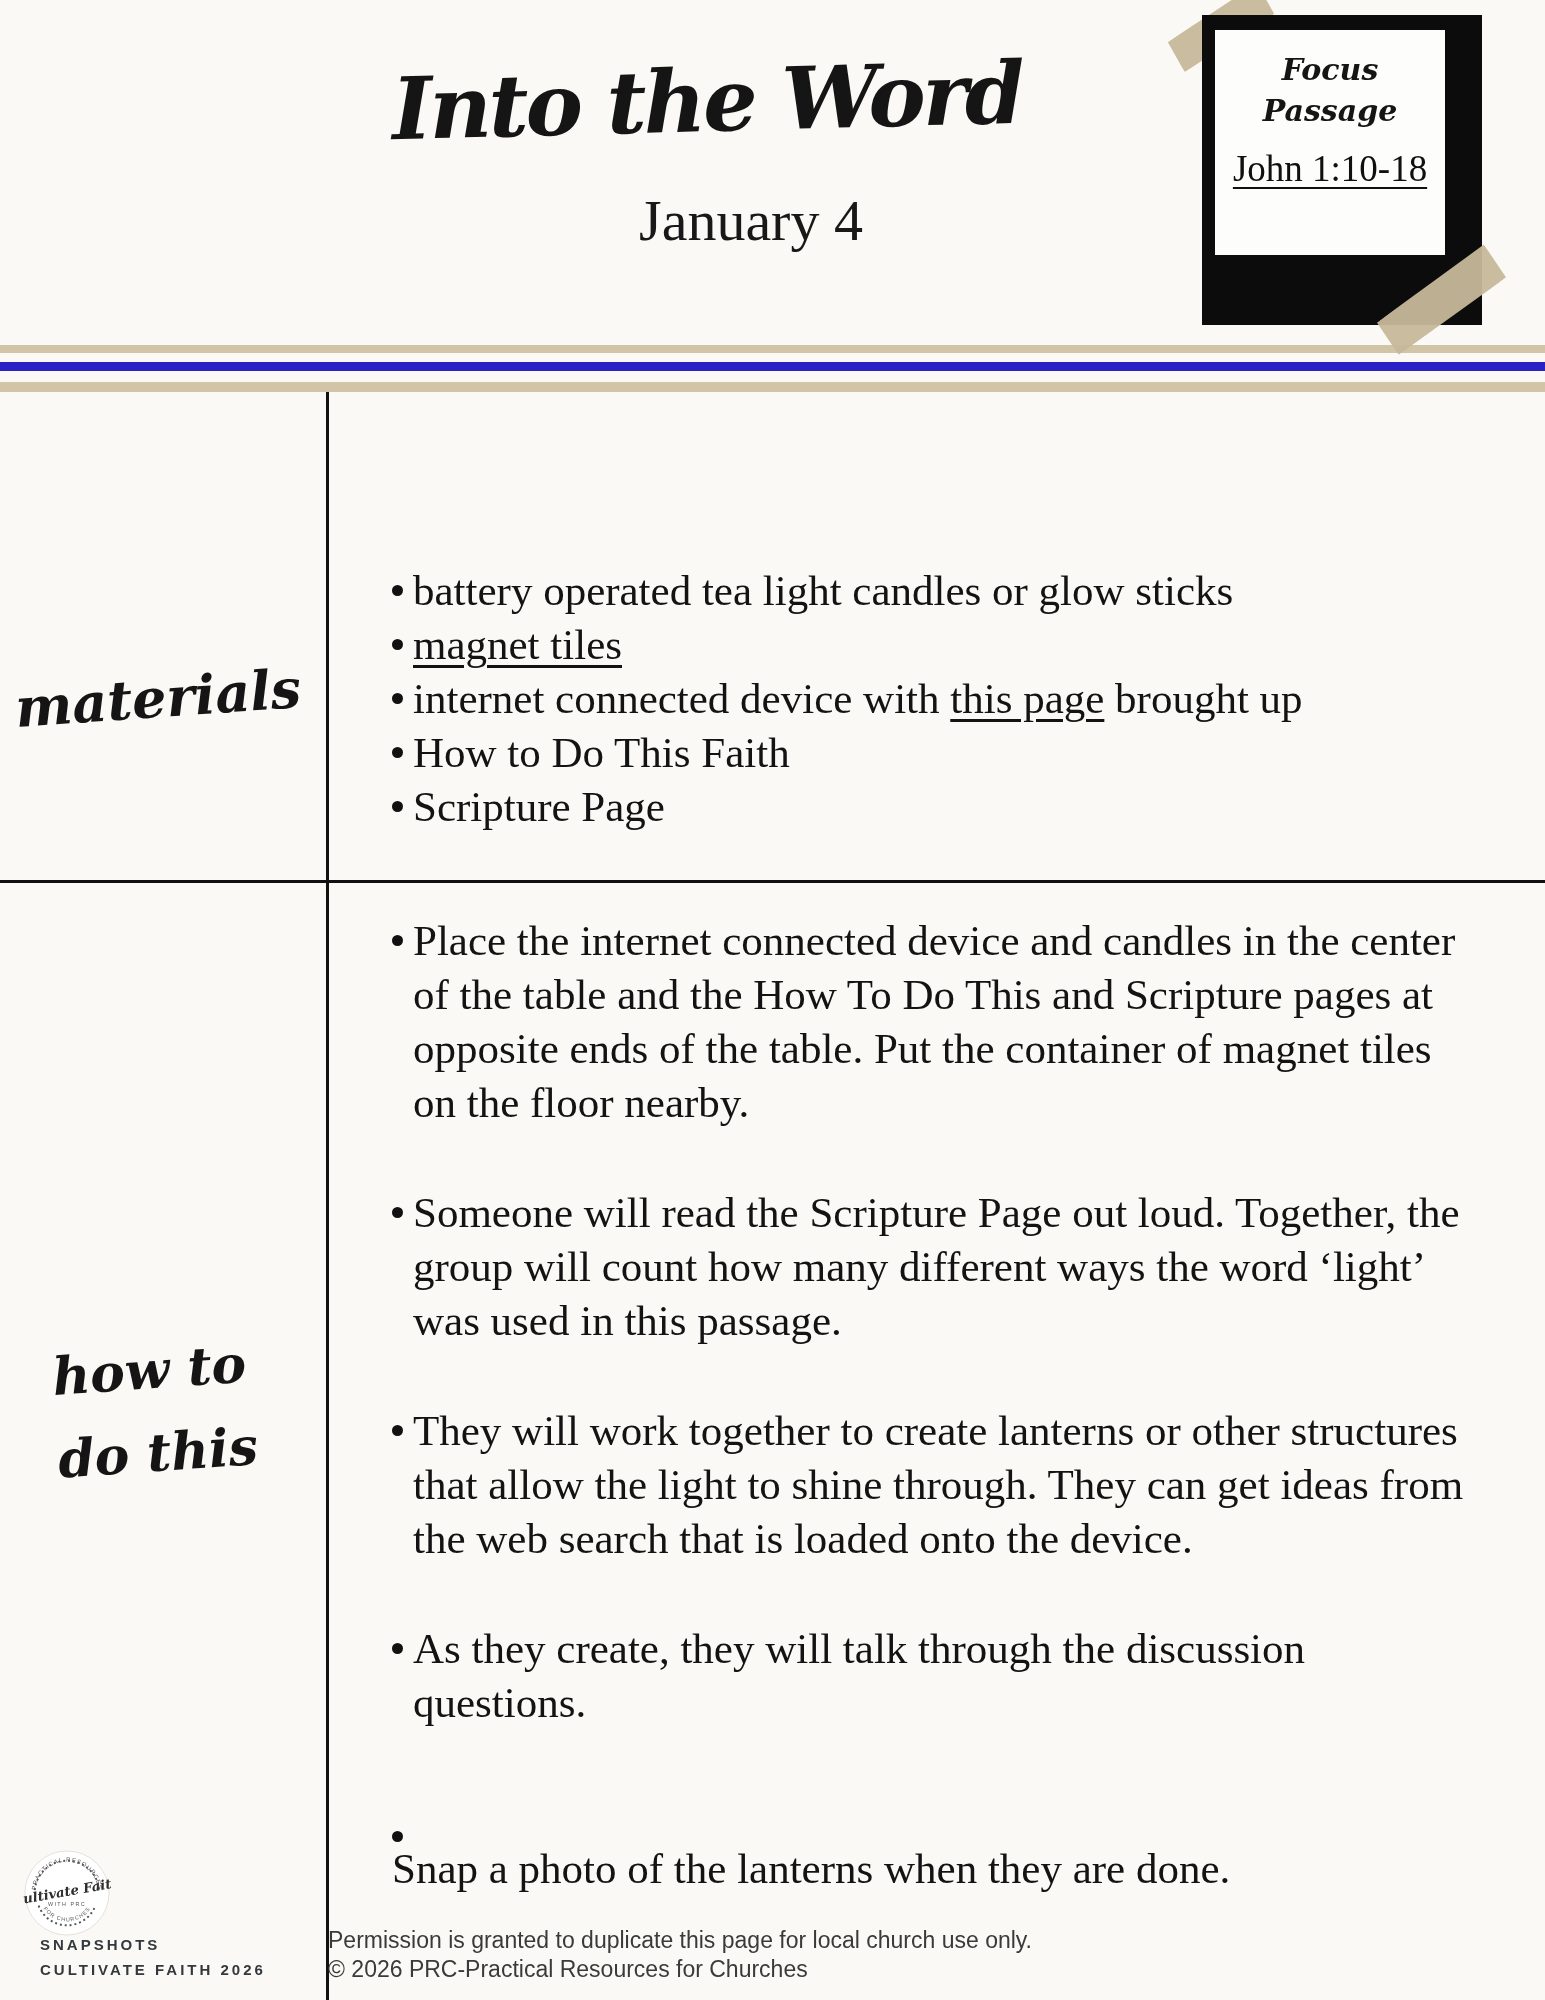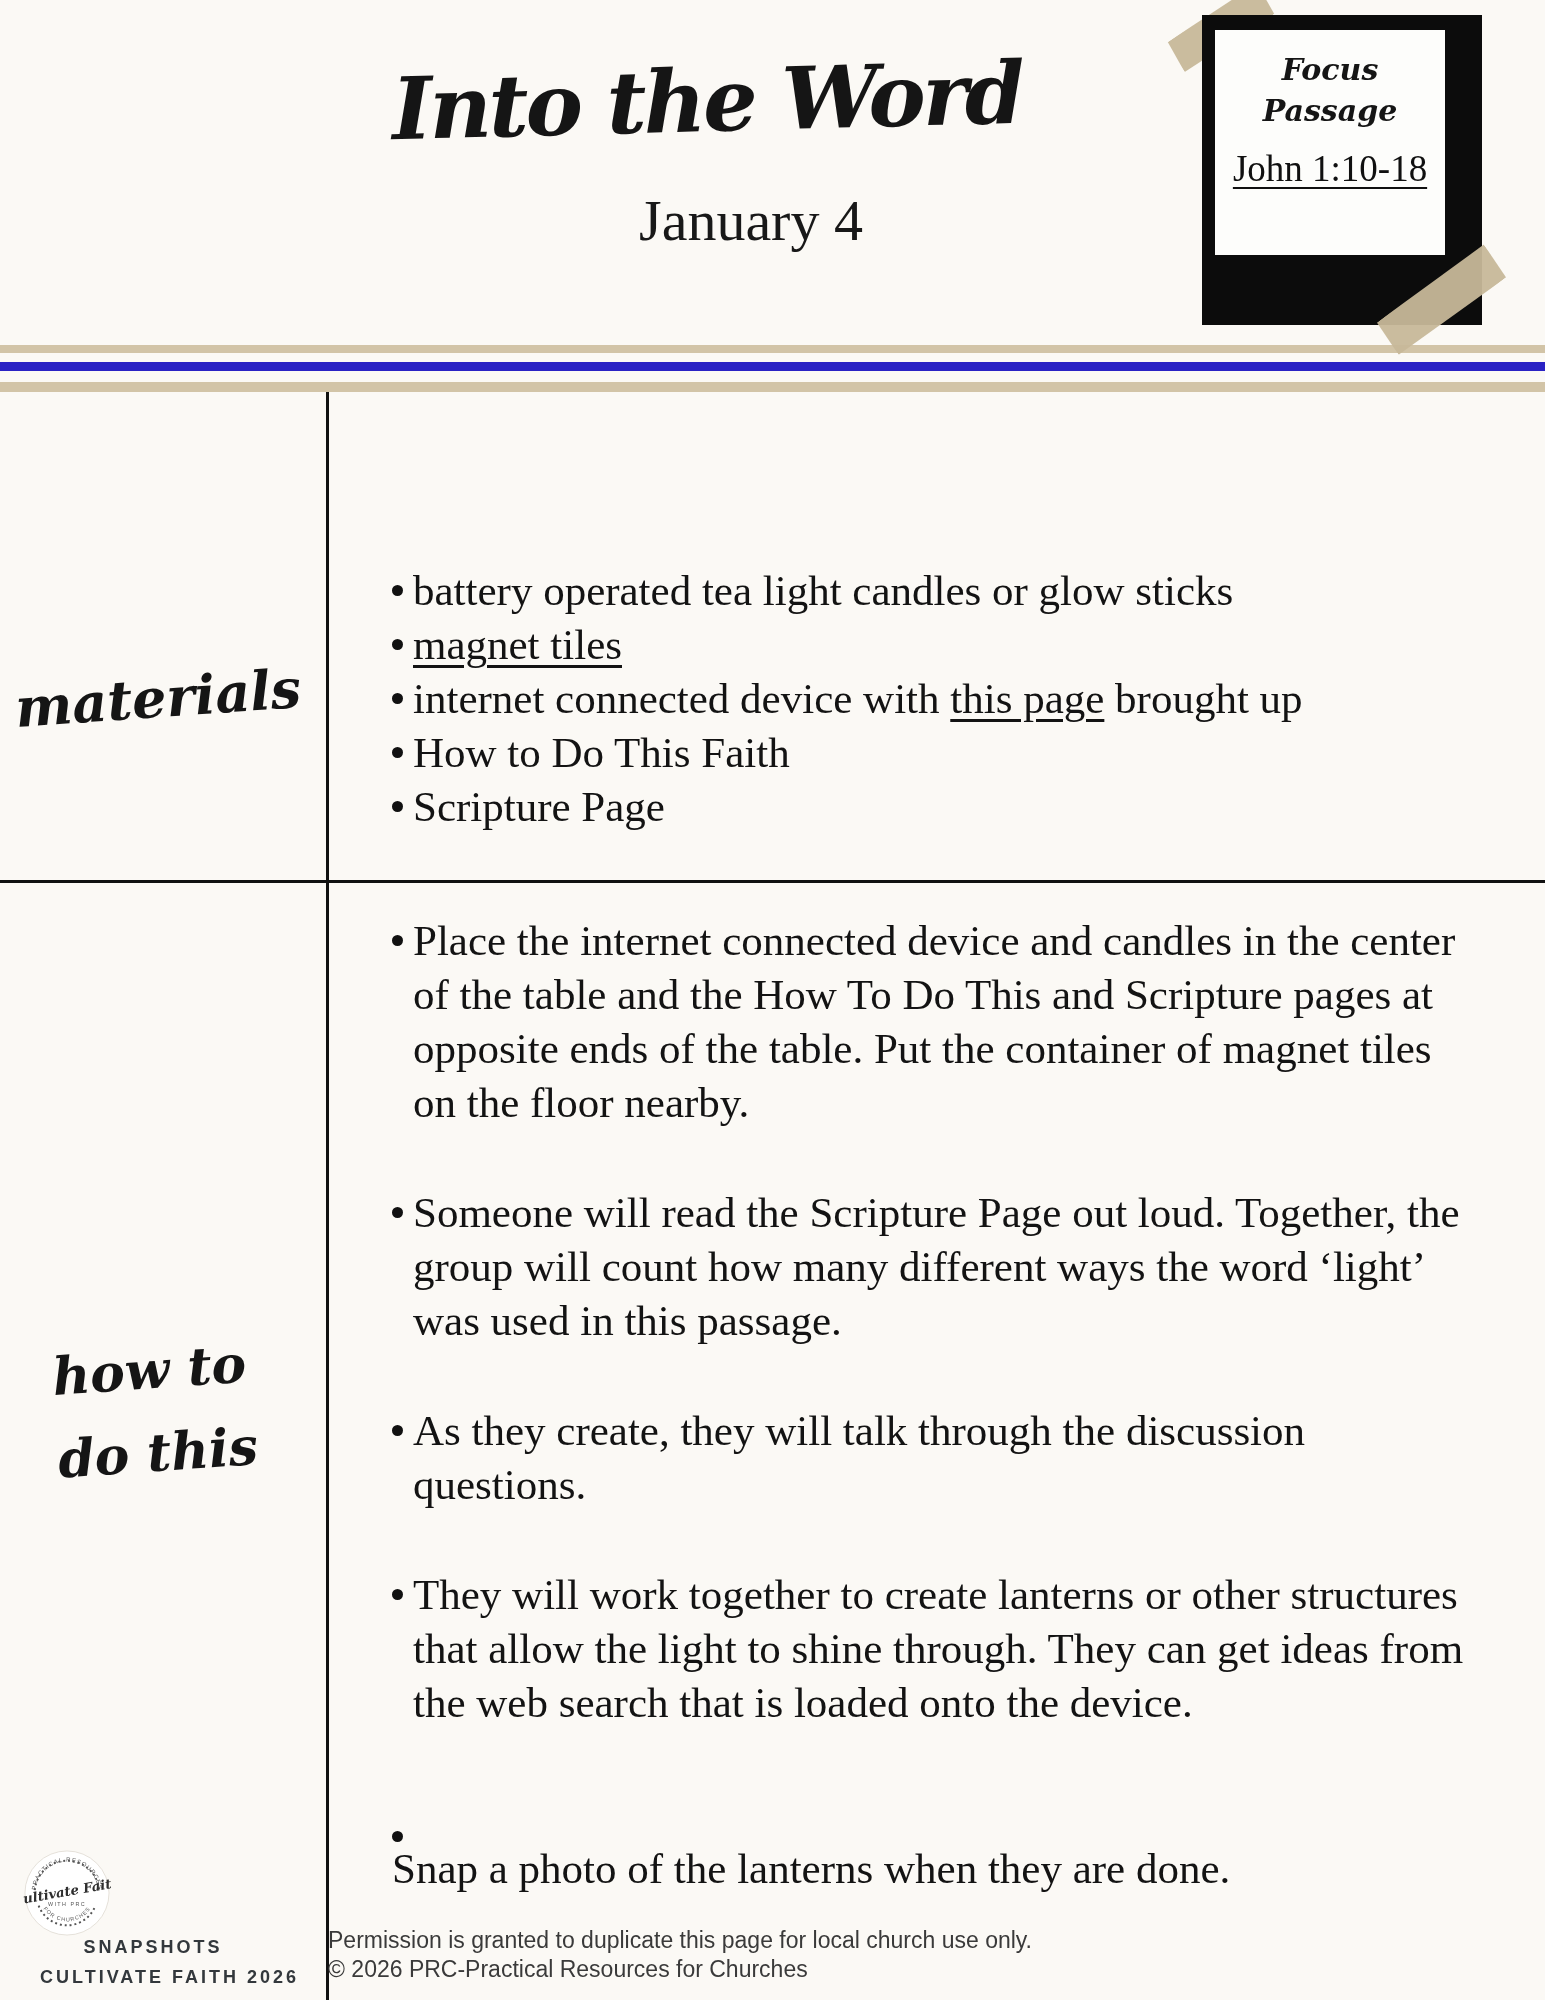--- a/index.html
+++ b/index.html
@@ -49,22 +49,22 @@
   .howto-list{left:392px;top:914px;}
   .li{display:flex;align-items:flex-start;}
   .howto-list .li{margin-bottom:56px;}
   .howto-list .li:nth-child(4){margin-bottom:80px;}
   .howto-list .li:last-child{margin-bottom:0;flex-direction:column;}
   .dot{flex:none;width:11px;height:11px;border-radius:50%;background:#111;margin:21px 10px 0 0;}
   .u{text-decoration:underline;text-underline-offset:6px;text-decoration-thickness:2.5px;}
 
   
   .logo{position:absolute;left:23px;top:1849px;width:88px;height:88px;}
-  .series{position:absolute;left:40px;top:1933px;width:226px;text-align:center;
-          font-family:"Liberation Sans",sans-serif;font-size:18px;font-weight:600;
+  .series{position:absolute;left:40px;top:1933px;width:226px;text-align:left;
+          font-family:"Liberation Sans",sans-serif;font-size:15px;font-weight:600;
           letter-spacing:3px;line-height:1.65;color:#33383c;white-space:nowrap;}
   .series span{display:block;}
   .permission{position:absolute;left:328px;top:1926px;width:1217px;text-align:left;
               font-family:"Liberation Sans",sans-serif;font-size:23px;line-height:1.28;color:#3a3a3a;}
   .permission span{display:block;}
 </style>
 </head>
 <body>
 
 <div class="page">
@@ -124,25 +124,25 @@
       <div class="li">
         <span class="dot"></span>
         <span><span>Place the internet connected device and candles in the center of the table and the How To Do This and Scripture pages at opposite ends of the table. Put the container of magnet tiles on the floor nearby.</span></span>
       </div>
       <div class="li">
         <span class="dot"></span>
         <span><span>Someone will read the Scripture Page out loud. Together, the group will count how many different ways the word ‘light’ was used in this passage.</span></span>
       </div>
       <div class="li">
         <span class="dot"></span>
-        <span><span>As they create, they will talk through the discussion questions.</span></span>
+        <span><span>They will work together to create lanterns or other structures that allow the light to shine through. They can get ideas from the web search that is loaded onto the device.</span></span>
       </div>
       <div class="li">
         <span class="dot"></span>
-        <span><span>They will work together to create lanterns or other structures that allow the light to shine through. They can get ideas from the web search that is loaded onto the device.</span></span>
+        <span><span>As they create, they will talk through the discussion questions.</span></span>
       </div>
       <div class="li">
         <span class="dot"></span>
         <span><span>Snap a photo of the lanterns when they are done.</span></span>
       </div>
     </div>
 
   <svg class="logo" viewBox="0 0 90 90">
     <circle cx="45" cy="45" r="43" fill="#ffffff" stroke="#e4e0d9" stroke-width="1"></circle>
     <path id="arcTop" d="M 13,45 A 32,32 0 0 1 77,45" fill="none"></path>

